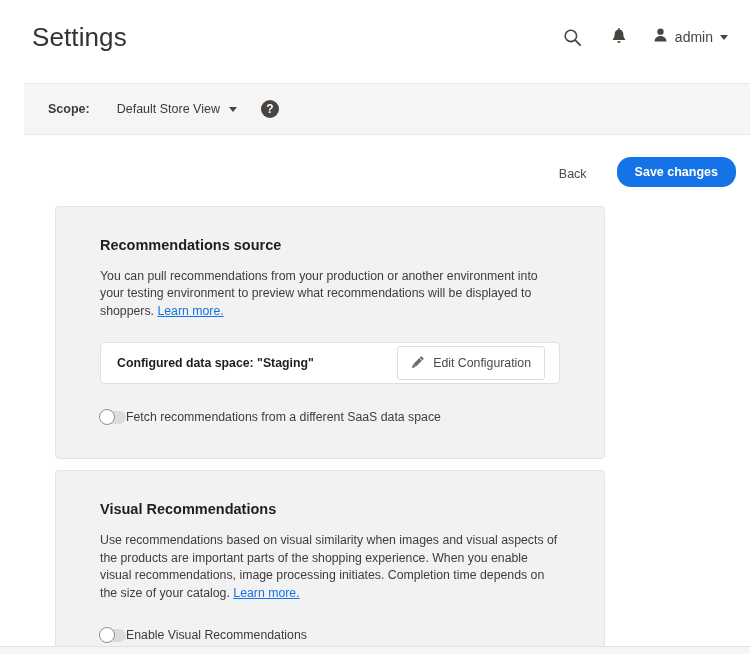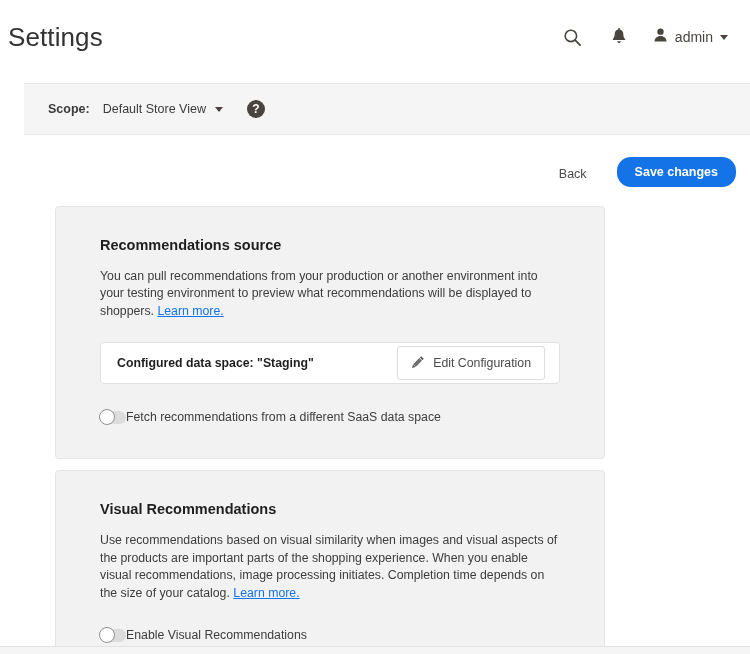--- a/index.html
+++ b/index.html
@@ -24,21 +24,21 @@
   .topbar {
     position: absolute;
     left: 0; top: 0;
     width: 750px;
     height: 74px;
     display: flex;
     align-items: center;
     background: #ffffff;
   }
   .page-title {
-    margin-left: 8px;
+    margin-left: 32px;
     font-size: 26px;
     font-weight: 400;
     color: #333333;
     letter-spacing: 0.1px;
     line-height: 1;
   }
   .topbar-right {
     margin-left: auto;
     margin-right: 22px;
     display: flex;
@@ -80,21 +80,21 @@
     display: flex;
     align-items: center;
   }
   .scope-label {
     margin-left: 24px;
     font-size: 12.5px;
     font-weight: bold;
     color: #3b3b3b;
   }
   .scope-select {
-    margin-left: 13px;
+    margin-left: 27px;
     display: flex;
     align-items: center;
     gap: 9px;
     cursor: pointer;
   }
   .scope-value {
     font-size: 12.5px;
     color: #3b3b3b;
   }
   .caret-sm {

